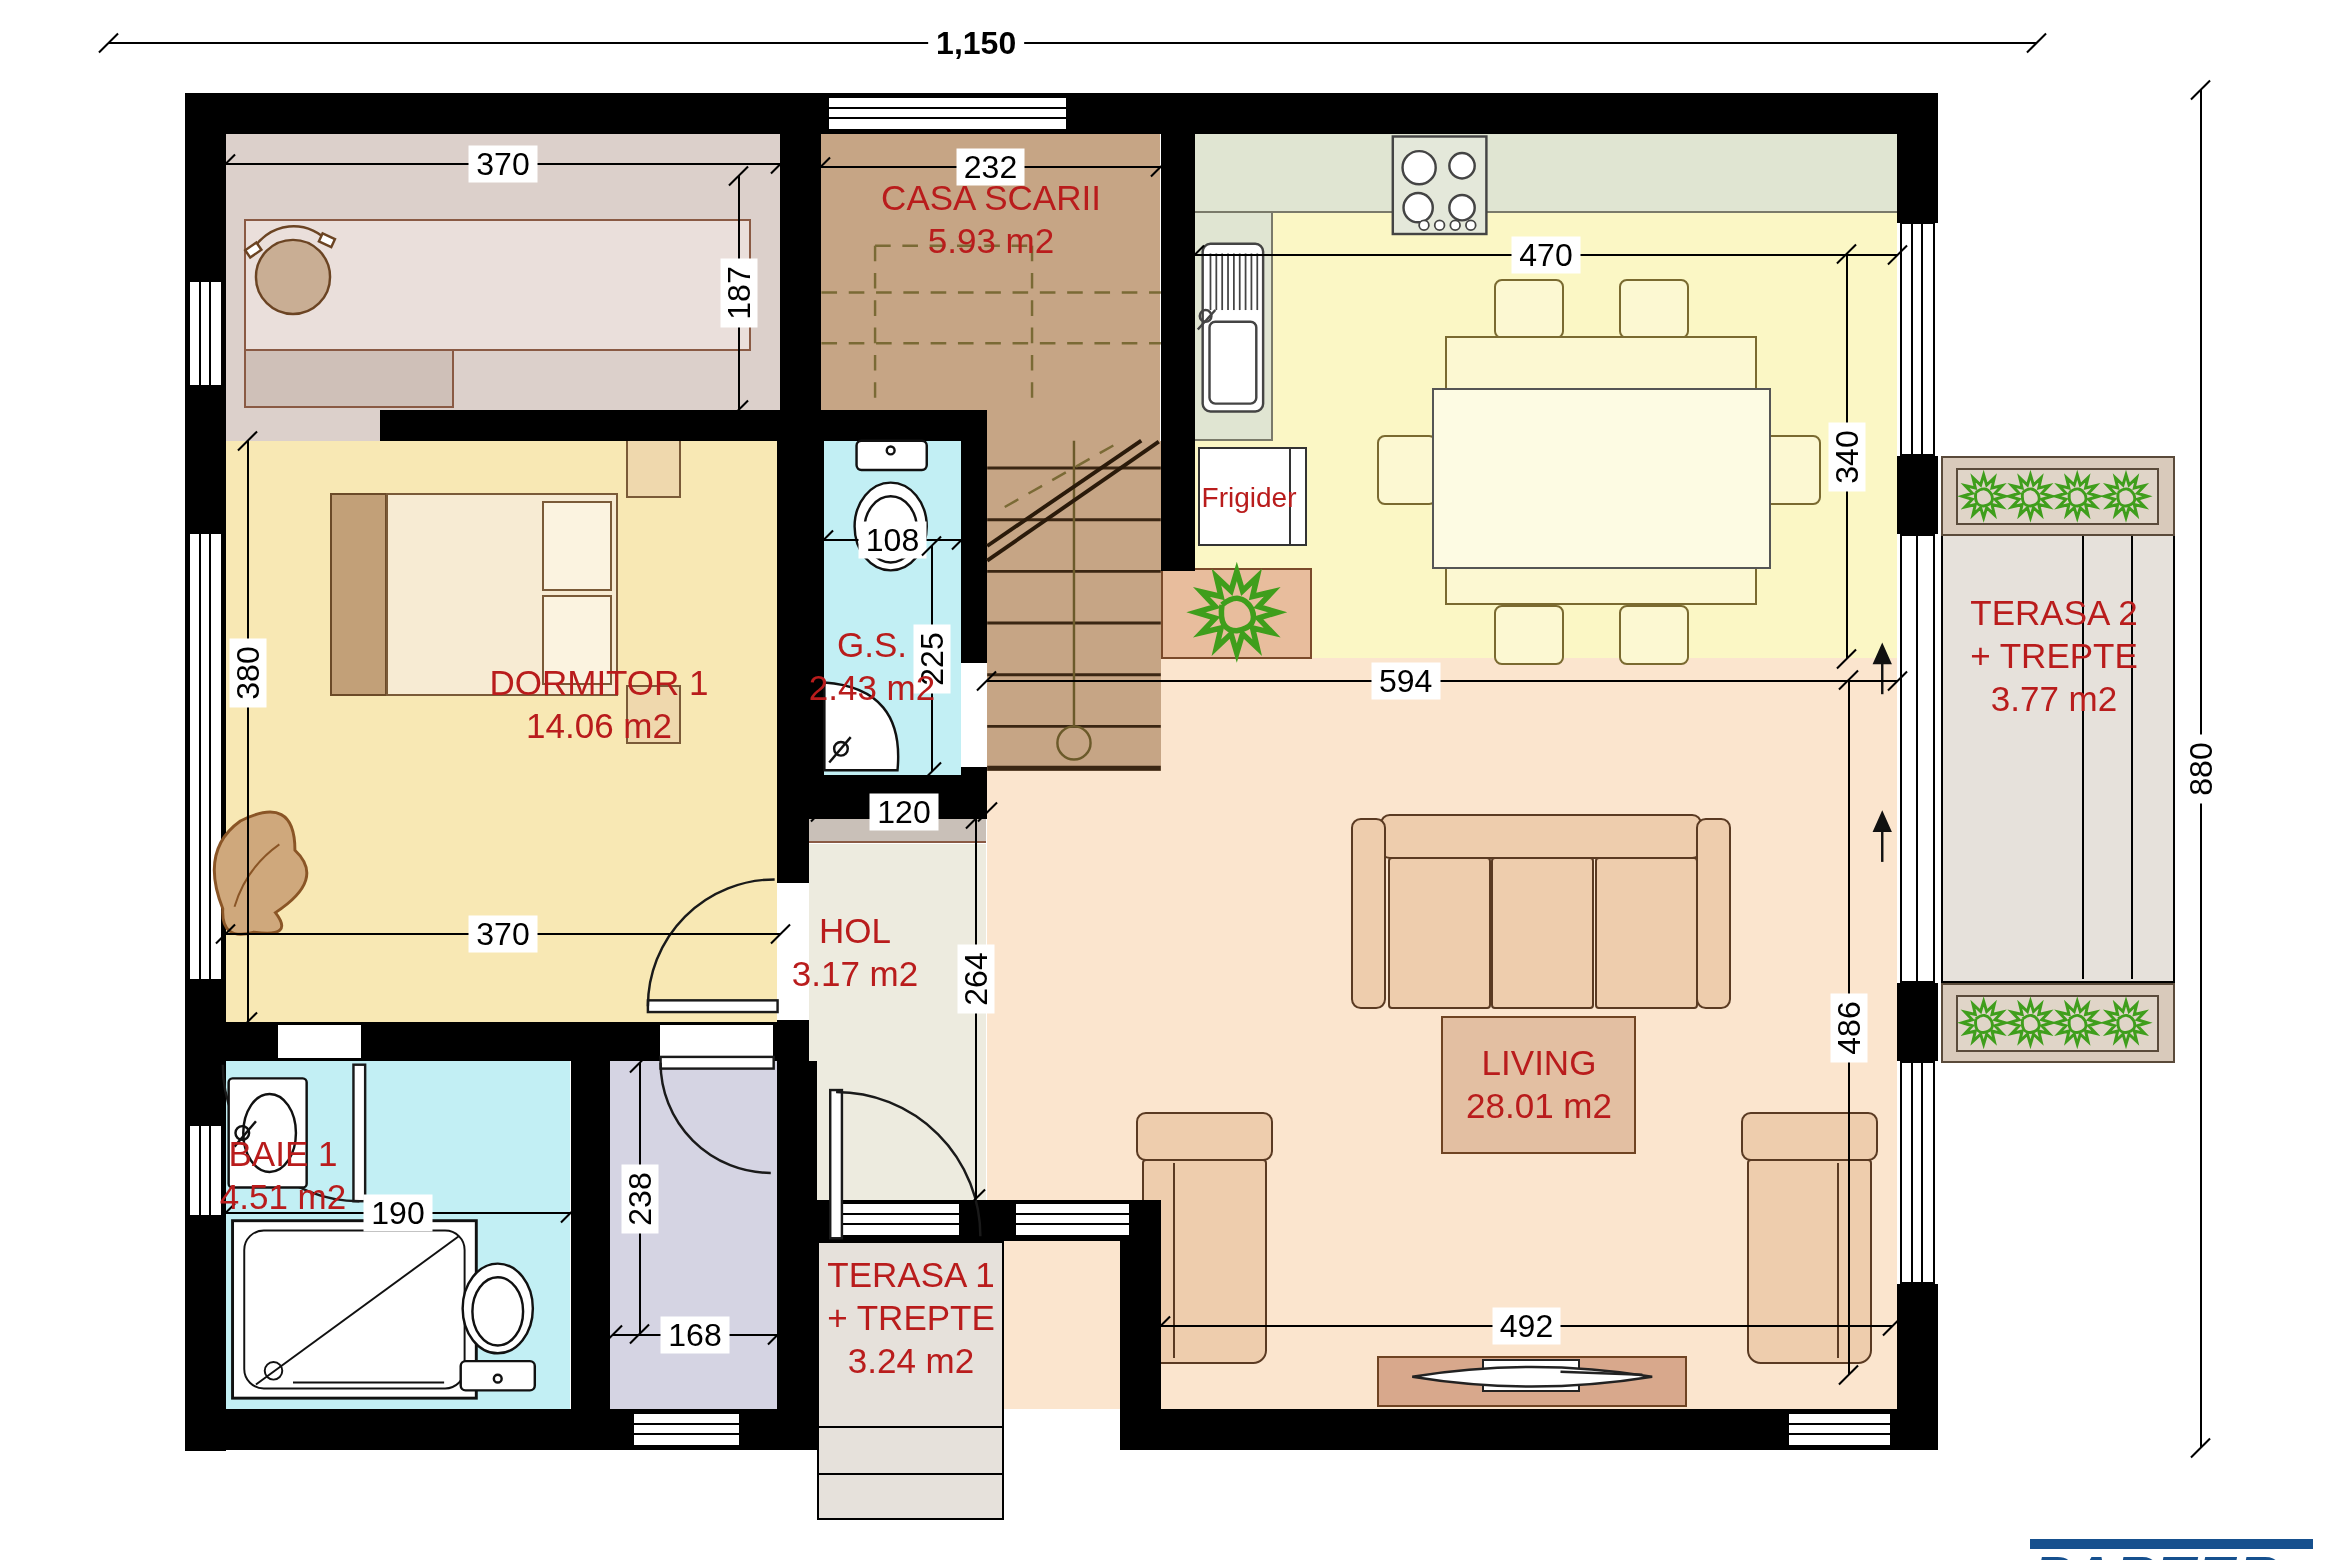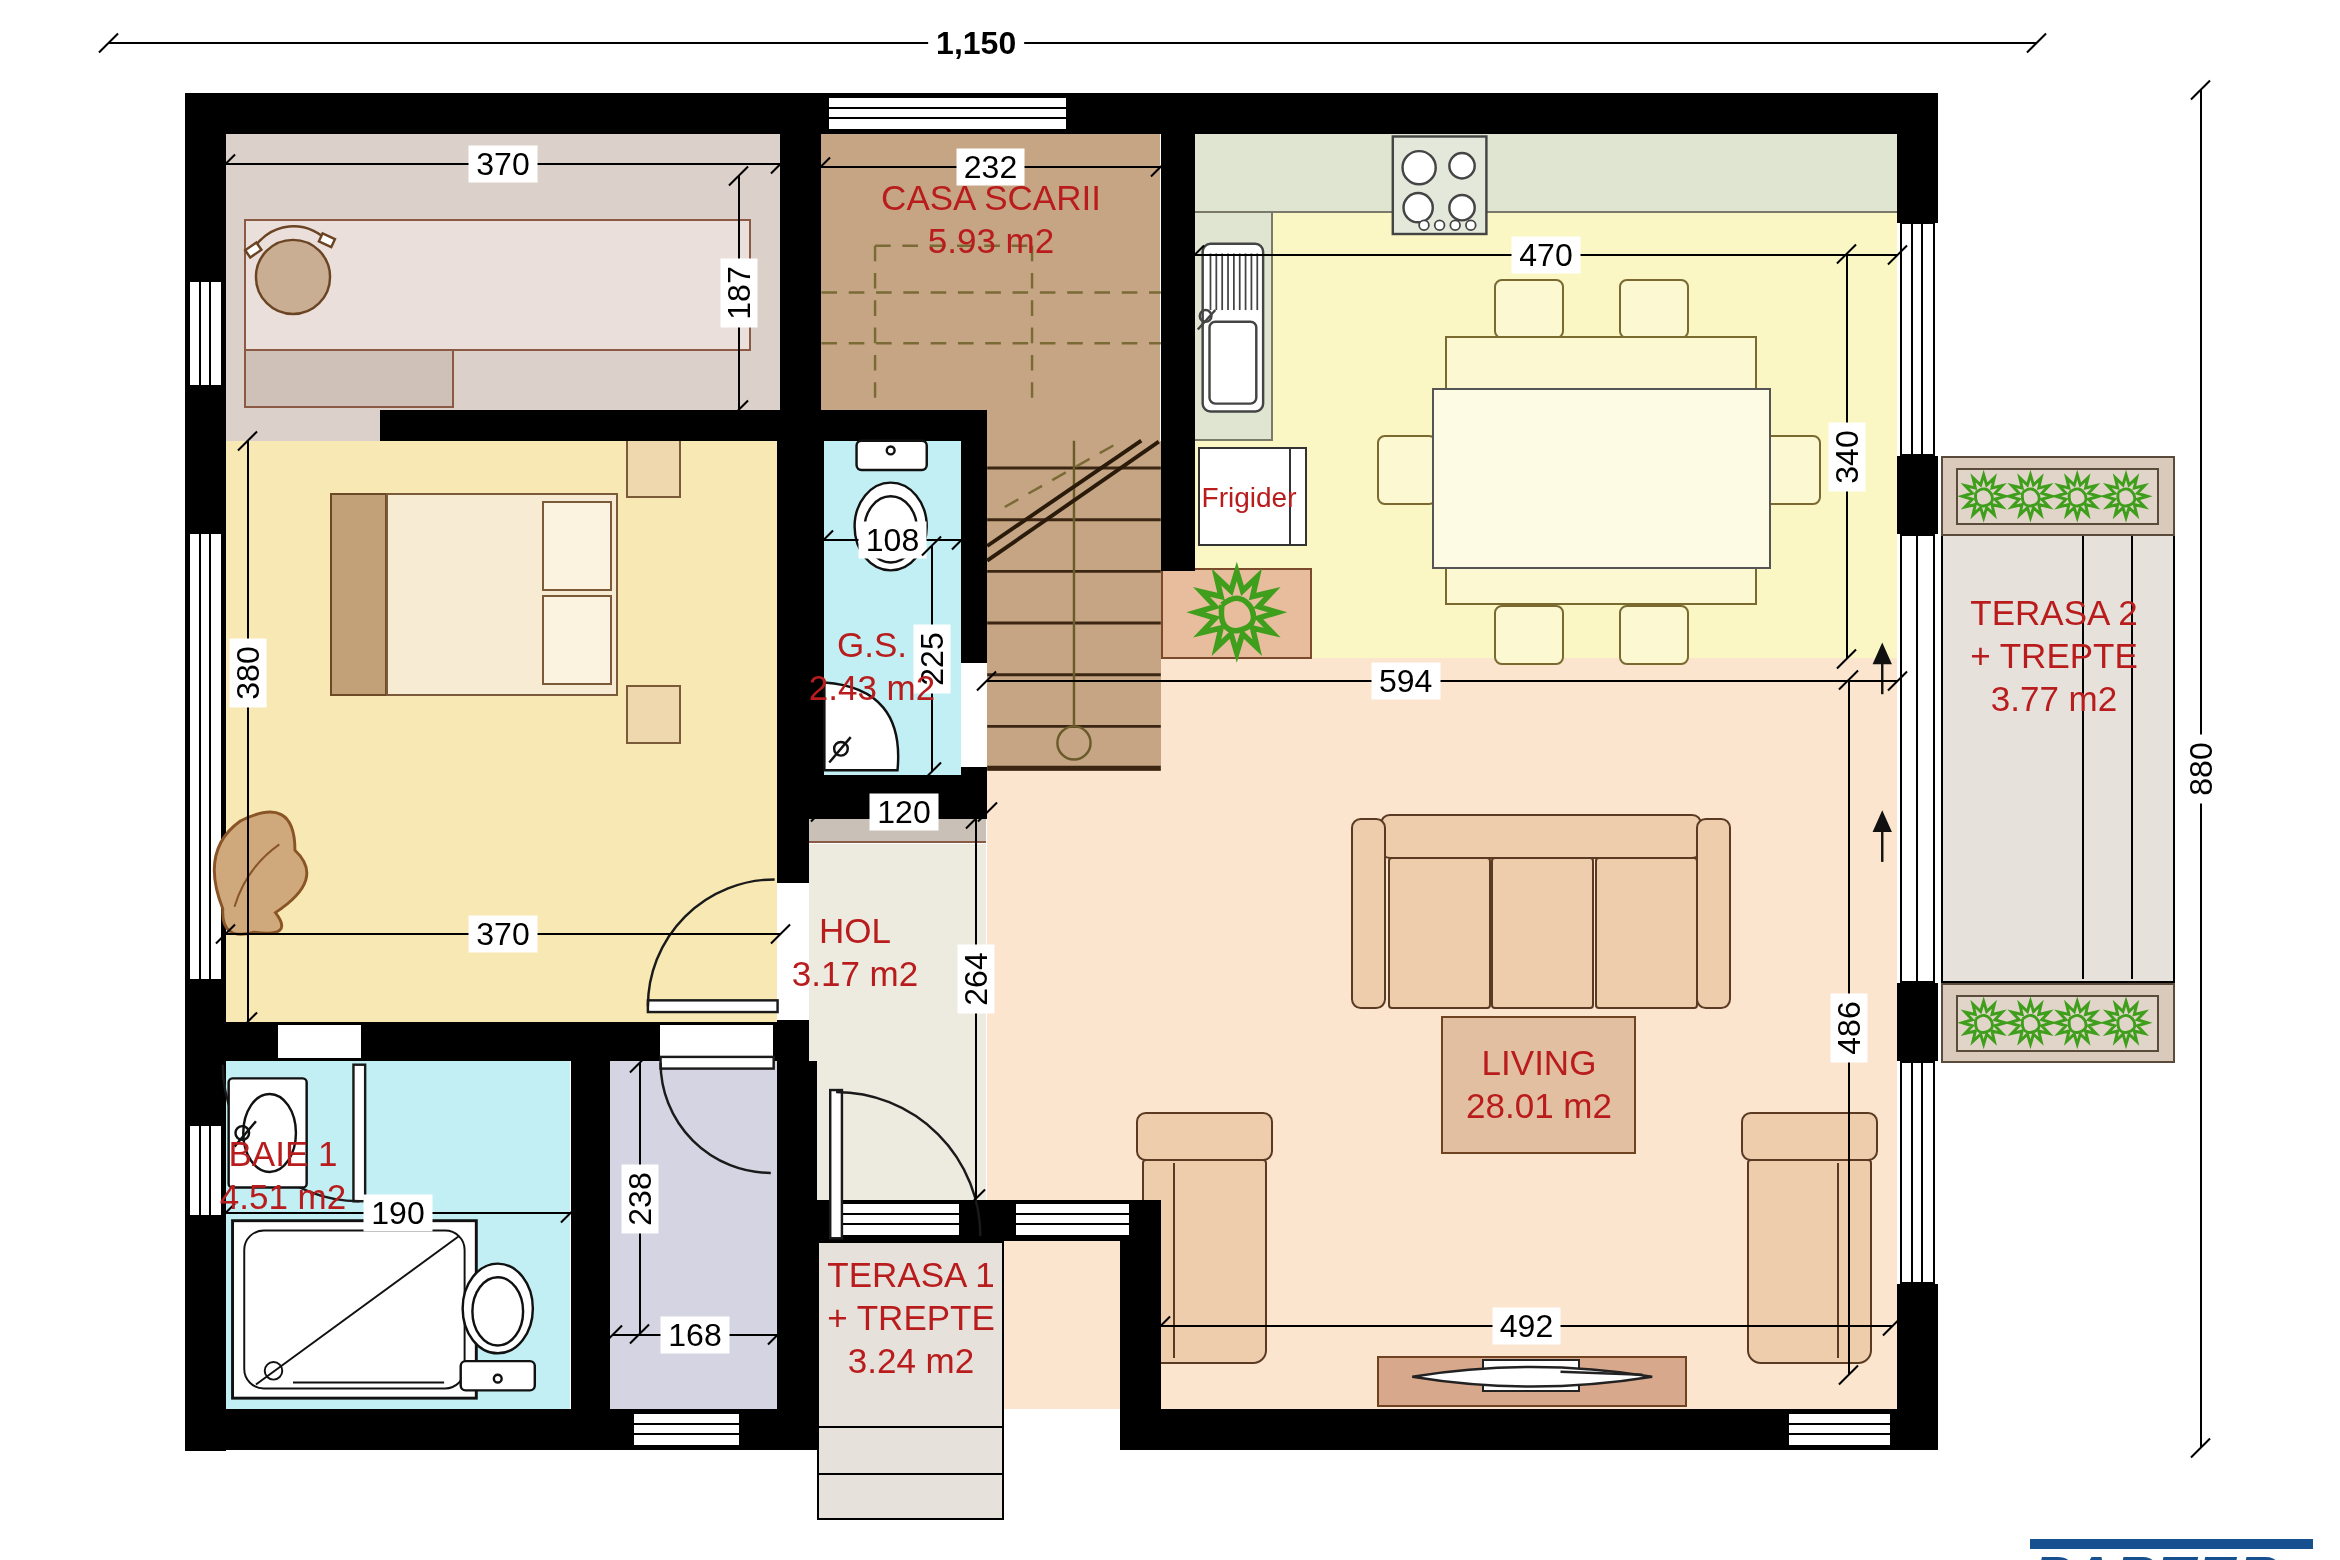--- a/index.html
+++ b/index.html
@@ -406,20 +406,24 @@
   <div class="dimh" style="left:613px;top:1334px;width:164px;">
       <b>168</b>
       <i class="tk s"></i>
       <i class="tk e"></i>
     </div>
 
   <div class="rl" style="left:991px;top:219px;">
     <div>CASA SCARII</div>
     <div>5.93 m2</div>
   </div>
+  <div class="rl" style="left:599px;top:704px;">
+    <div>DORMITOR 1</div>
+    <div>14.06 m2</div>
+  </div>
   <div class="rl" style="left:872px;top:666px;">
     <div>G.S.</div>
     <div>2.43 m2</div>
   </div>
   <div class="rl" style="left:855px;top:952px;">
     <div>HOL</div>
     <div>3.17 m2</div>
   </div>
   <div class="rl" style="left:1539px;top:1084px;">
     <div>LIVING</div>

